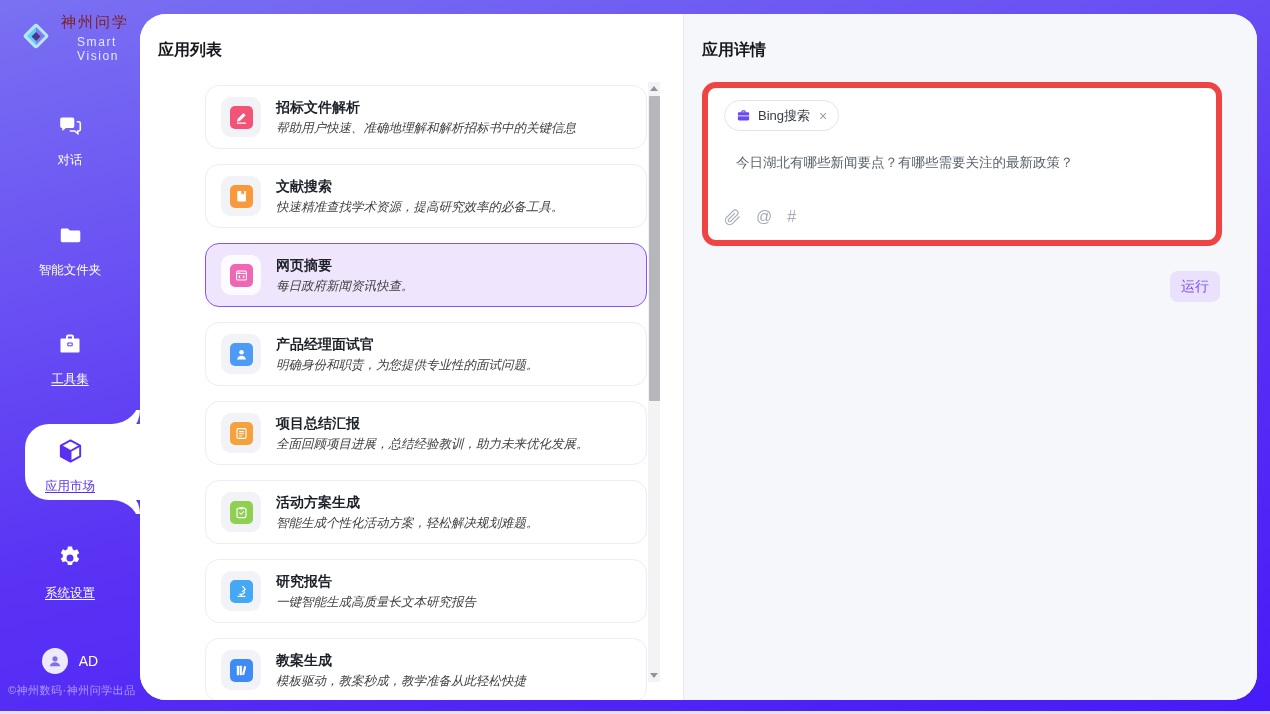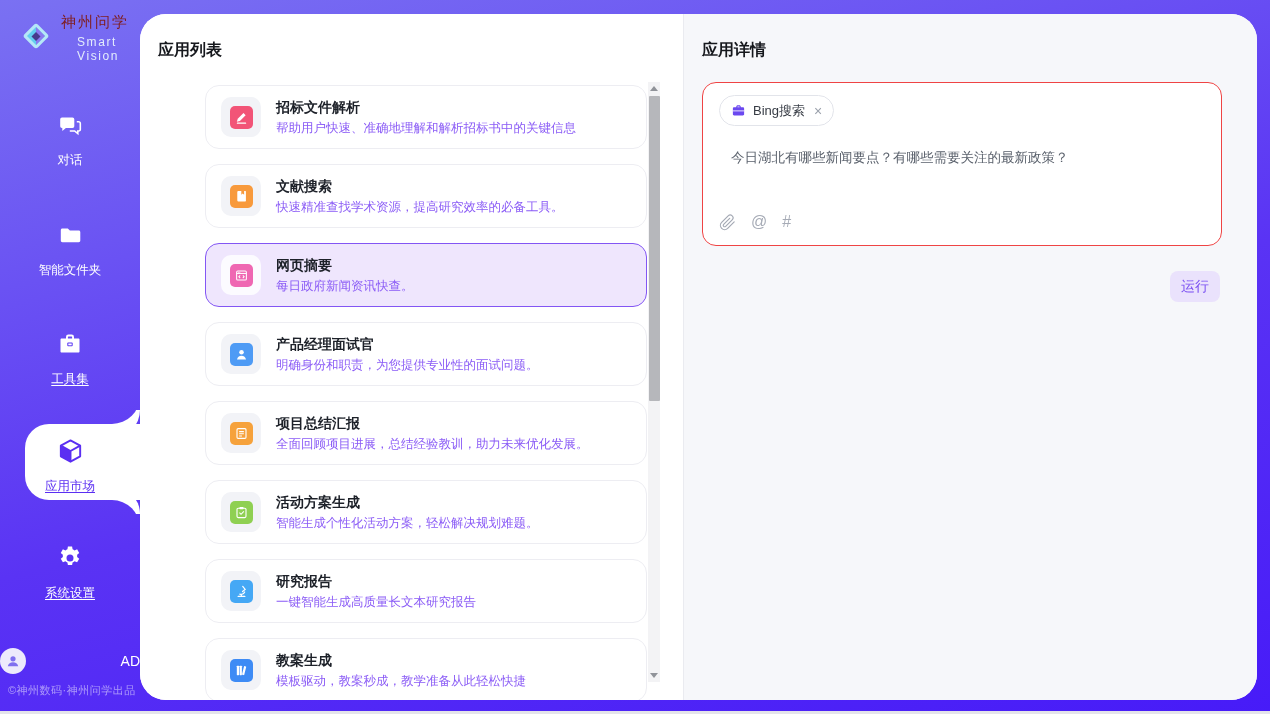--- a/index.html
+++ b/index.html
@@ -20,49 +20,49 @@
   .lbl.u{text-decoration:underline;text-underline-offset:2px;}
   #nav-chat{top:112px}
   #nav-folder{top:222px}
   #nav-tools{top:330px}
   #nav-market{top:437px;color:#5b2ff2;gap:8px;}
   #nav-market .lbl{color:#5b2ff2;}
   #nav-settings{top:544px}
   .active-bubble{position:absolute;left:25px;top:424px;width:115px;height:76px;background:#fff;border-radius:24px 0 0 24px;z-index:2;}
   .active-bubble::before{content:"";position:absolute;top:-28px;right:0;width:28px;height:28px;border-bottom-right-radius:28px;box-shadow:0 14px 0 0 #fff;}
   .active-bubble::after{content:"";position:absolute;bottom:-28px;right:0;width:28px;height:28px;border-top-right-radius:28px;box-shadow:0 -14px 0 0 #fff;}
-  .user{position:absolute;left:0;top:648px;width:140px;display:flex;align-items:center;justify-content:space-between;gap:11px;}
+  .user{position:absolute;left:0;top:648px;width:140px;display:flex;align-items:center;justify-content:center;gap:11px;}
   .avatar{width:26px;height:26px;border-radius:50%;background:#edeafc;display:flex;align-items:center;justify-content:center;cursor:pointer;}
   .user-name{color:#fff;font-size:14px;}
   .side-footer{position:absolute;left:8px;bottom:16px;font-size:11px;color:rgba(255,255,255,0.5);letter-spacing:.5px;}
 
   
   .main{position:absolute;left:140px;top:14px;width:1117px;height:686px;background:#fff;border-radius:26px;display:flex;overflow:hidden;z-index:1;}
   .list-panel{width:543px;flex:none;position:relative;background:#fff;}
   .detail-panel{flex:1;position:relative;background:#f6f7fa;border-left:1px solid #eaebf0;}
   .panel-title{position:absolute;left:18px;top:26px;font-size:16px;font-weight:bold;color:#16181d;}
 
   
   .cards{position:absolute;left:18px;top:71px;width:489px;}
   .card{height:64px;margin-bottom:15px;border:1px solid #ededf2;border-radius:14px;background:#fff;display:flex;align-items:center;padding-left:15px;box-sizing:border-box;cursor:pointer;margin-left:47px;}
   .card.selected{background:#efe6fd;border:1.5px solid #8356f4;}
   .app-icon{width:40px;height:40px;border-radius:10px;background:#f2f3f7;display:flex;align-items:center;justify-content:center;flex:none;}
   .selected .app-icon{background:#fcfbff;}
   .glyph{width:23px;height:23px;border-radius:5px;display:flex;align-items:center;justify-content:center;}
   .card-text{margin-left:15px;}
   .card-name{font-size:14px;font-weight:bold;color:#1d2129;line-height:1;margin-bottom:8px;}
-  .card-desc{font-size:12.5px;color:#8b5cf6;line-height:1;}
+  .card-desc{font-size:12.5px;color:#404040;line-height:1;font-style:italic;}
   .scrollbar{position:absolute;right:23px;top:68px;width:12px;height:600px;background:#f3f3f5;}
   .sb-thumb{position:absolute;left:.5px;top:14px;width:11px;height:305px;background:#b6b7bb;border-radius:1px;cursor:pointer;}
   .tri{width:0;height:0;border-left:4px solid transparent;border-right:4px solid transparent;margin:4px auto 0;cursor:pointer;}
   .tri-up{border-bottom:5px solid #909399;}
   .tri-down{border-top:5px solid #909399;position:absolute;bottom:4px;left:2px;}
 
   
-  .query-card{position:absolute;left:18px;top:68px;width:520px;height:164px;background:#fff;border:1px solid #ef4444;border-radius:14px;box-sizing:border-box;cursor:text;}
+  .query-card{position:absolute;left:18px;top:68px;width:520px;height:164px;background:#fff;border:6px solid #ef4444;border-radius:14px;box-sizing:border-box;cursor:text;}
   .tool-tag{position:absolute;left:16px;top:12px;height:31px;border:1px solid #e2e4ea;border-radius:17px;display:inline-flex;align-items:center;padding:0 11px;gap:7px;background:#fff;box-sizing:border-box;}
   .t-label{font-size:13px;color:#363b44;}
   .t-close{font-size:14px;color:#9aa0ab;margin-left:2px;cursor:pointer;line-height:1;}
   .query-text{position:absolute;left:17px;top:66px;font-size:13.5px;color:#5a616c;margin-left:11px;}
   .attach-row{position:absolute;left:16px;bottom:14px;display:flex;align-items:center;gap:15px;color:#a6abb6;}
   .attach-glyph{font-size:16px;cursor:pointer;}
   .attach-svg{cursor:pointer;display:flex;}
   .run-btn{position:absolute;top:257px;right:37px;width:50px;height:31px;background:#eae2fc;border-radius:8px;color:#7a4ff2;font-size:14px;display:flex;align-items:center;justify-content:center;cursor:pointer;}
 </style>
 </head>

